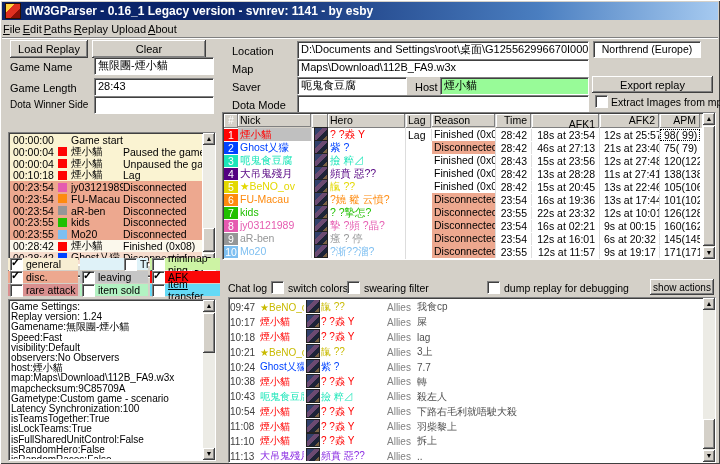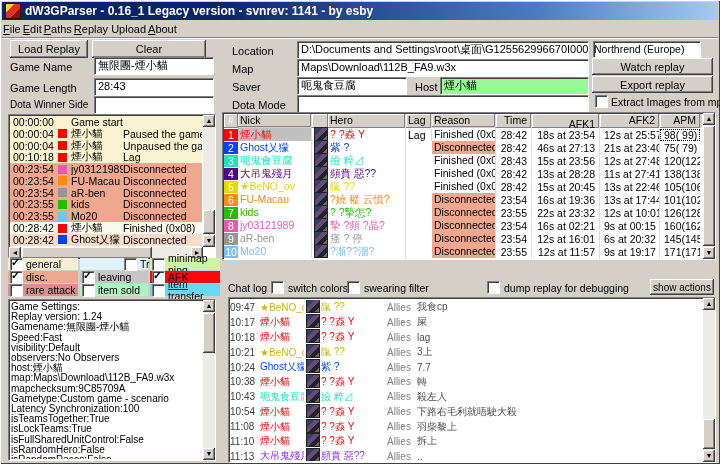--- a/index.html
+++ b/index.html
@@ -36,21 +36,21 @@
   
   .sb-v{position:absolute;top:0;right:0;bottom:0;width:12px;background:#ecebe5;}
   .sb-h{position:absolute;left:0;right:12px;bottom:0;height:12px;background:#ecebe5;}
   .sb-btn{position:absolute;width:12px;height:12px;background:#d4d0c8;font-size:7px;line-height:11px;text-align:center;
     box-shadow:inset -1px -1px 0 #404040, inset 1px 1px 0 #fff, inset -2px -2px 0 #808080;}
   .sb-v .up{top:0;} .sb-v .down{bottom:0;}
   .sb-h .left{left:0;} .sb-h .right{right:0;position:absolute;}
   .sb-thumb{position:absolute;background:#d4d0c8;
     box-shadow:inset -1px -1px 0 #404040, inset 1px 1px 0 #fff, inset -2px -2px 0 #808080;}
   
-  .events{left:8px;top:114px;width:206px;height:144px;}
+  .events{left:8px;top:132px;width:206px;height:144px;}
   .ev-rows{position:absolute;left:1px;top:1px;right:13px;bottom:13px;overflow:hidden;}
   .ev-row{display:flex;align-items:center;height:11.8px;font-size:10.5px;white-space:nowrap;}
   .ev-time{width:45px;padding-left:3px;flex:none;}
   .ev-sw{width:9px;height:9px;flex:none;margin-right:4px;}
   .ev-name{width:52px;flex:none;overflow:hidden;}
   .ev-act{flex:1;overflow:hidden;}
   
   .filters{position:absolute;left:8px;top:258px;width:208px;height:40px;display:grid;
     grid-template-columns:70px 68px 70px;grid-auto-rows:13px;column-gap:2px;row-gap:0px;}
   .filter{display:flex;align-items:center;gap:3px;padding:0 2px;font-size:10.5px;height:12px;}
@@ -275,27 +275,24 @@
       </div>
     <div class="sb-v">
       <span class="sb-btn up">▲</span>
       <span class="sb-thumb" style="left:0;width:12px;top:13px;height:40px;"></span>
       <span class="sb-btn down">▼</span>
     </div>
   </div>
 
   <span class="lbl" style="left:232px;top:45px;">Location</span>
   <div class="fld" style="left:297px;top:41px;width:284px;height:14px;">D:\Documents and Settings\root\桌面\G125562996670I000075AFA.w3g</div>
-  <div class="sunkbox" style="left:593px;top:41px;width:106px;height:15px;text-align:left;font-size:10.5px;line-height:15px;">Northrend (Europe)</div>
+  <div class="sunkbox" style="left:593px;top:41px;width:106px;height:15px;text-align:center;font-size:10.5px;line-height:15px;">Northrend (Europe)</div>
 
   <span class="lbl" style="left:232px;top:63px;">Map</span>
   <div class="fld" style="left:297px;top:59px;width:284px;height:14px;">Maps\Download\112B_FA9.w3x</div>
-  <div class="btn" style="left:592px;top:58px;width:121px;height:17px;">
-      <span>Watch replay</span>
-    </div>
 
   <span class="lbl" style="left:232px;top:81px;">Saver</span>
   <div class="fld" style="left:297px;top:77px;width:102px;height:14px;">呃鬼食豆腐</div>
   <span class="lbl" style="left:415px;top:81px;">Host</span>
   <div class="fld" style="left: 440px; top: 77px; width: 141px; height: 14px; background-color: rgb(152, 251, 152);">煙小貓</div>
   <div class="btn" style="left:592px;top:76px;width:121px;height:17px;">
       <span>Export replay</span>
     </div>
 
   <span class="lbl" style="left:232px;top:99px;">Dota Mode</span>

